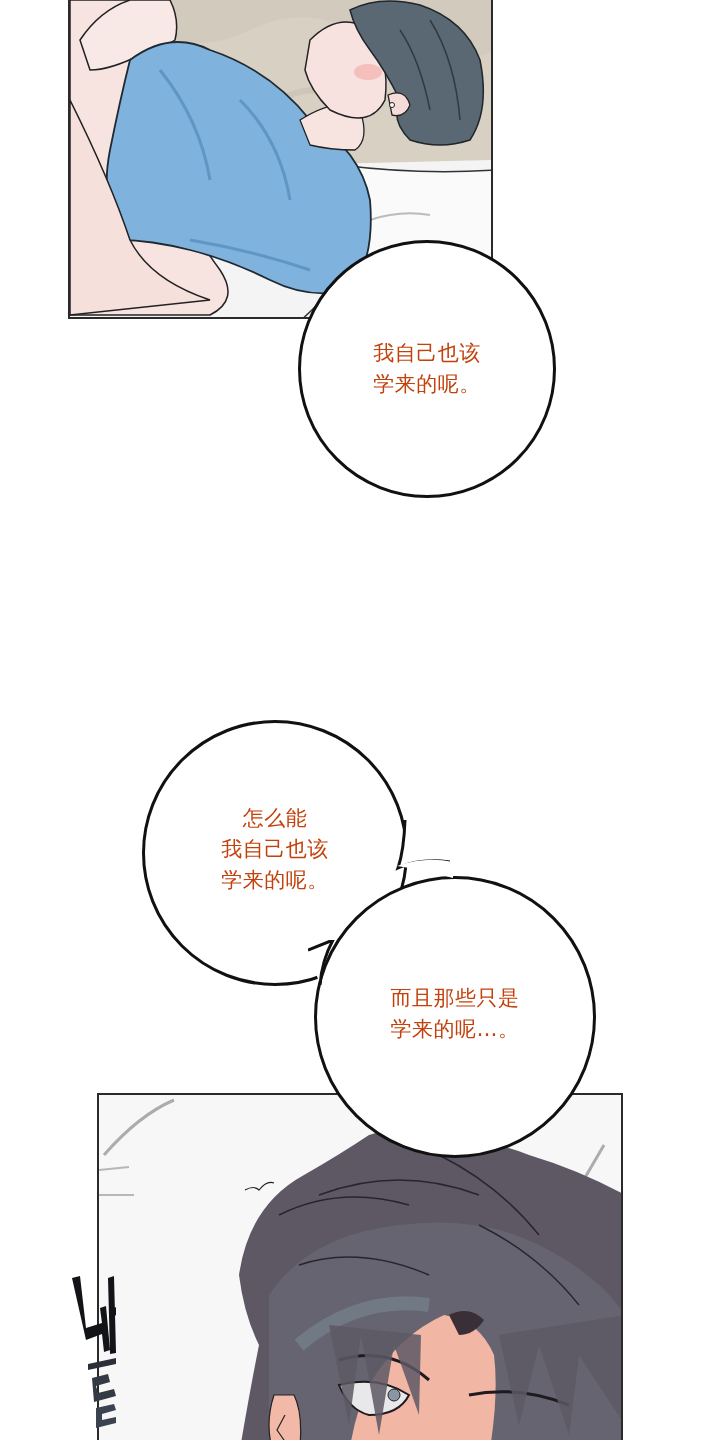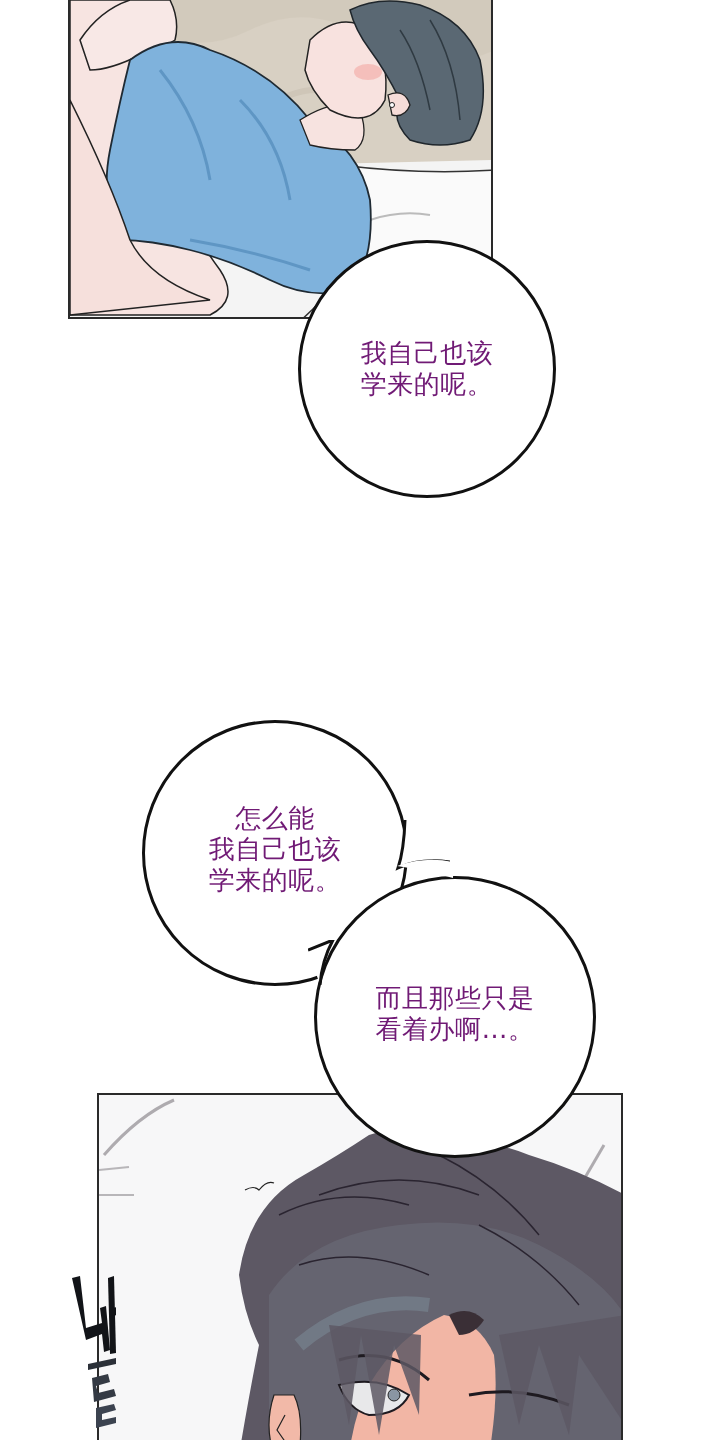--- a/index.html
+++ b/index.html
@@ -1,21 +1,21 @@
 <!DOCTYPE html>
 <html><head>
 <meta charset="utf-8">
 <style>
   html, body { margin:0; padding:0; }
   body { width:720px; height:1440px; background:#ffffff; position:relative; overflow:hidden; font-family:"DejaVu Sans", sans-serif; }
   .panel { position:absolute; border:2px solid #2a2a2a; overflow:hidden; box-sizing:border-box; }
   #panel1 { left:68px; top:-2px; width:425px; height:321px; background:#f2f1ef; }
   #panel2 { left:97px; top:1093px; width:526px; height:360px; background:#f7f7f8; }
   .bubble { position:absolute; background:#fff; border:3px solid #111; border-radius:50%; box-sizing:border-box; display:flex; align-items:center; justify-content:center; text-align:center; }
-  .bubble-text { font-size:26px; line-height:31px; color:#701a75; font-weight:500; letter-spacing:0.5px; }
+  .bubble-text { font-size:21px; line-height:31px; color:#c2410c; font-weight:500; letter-spacing:0.5px; }
   .line { display:block; white-space:nowrap; }
   svg { display:block; }
   .sfx { position:absolute; }
 </style>
 </head>
 <body>
 
 <div id="panel1" class="panel">
   <svg width="425" height="321" viewBox="0 0 425 321">
 
@@ -114,21 +114,21 @@
   </div>
 </div>
 
 <svg style="position:absolute; left:390px; top:820px;" width="60" height="60" viewBox="0 0 60 60">
   <path d="M15 0 Q14 30 8 48 Q30 38 60 42" fill="#fff" stroke="#111" stroke-width="3"></path>
 </svg>
 
 <div class="bubble" style="left:314px; top:876px; width:282px; height:282px;">
   <div class="bubble-text" style="margin-top:-6px;">
     <span class="line">而且那些只是</span>
-    <span class="line">看着办啊…。</span>
+    <span class="line">学来的呢…。</span>
   </div>
 </div>
 
 <svg style="position:absolute; left:395px; top:848px;" width="60" height="40" viewBox="0 0 60 40">
   <path d="M2 18 Q30 8 58 14 L58 30 Q30 22 2 18 Z" fill="#fff"></path>
 </svg>
 <svg style="position:absolute; left:308px; top:940px;" width="30" height="50" viewBox="0 0 30 50">
   <path d="M0 10 L25 0 Q14 20 12 45" fill="#fff" stroke="#111" stroke-width="3"></path>
 </svg>
 

